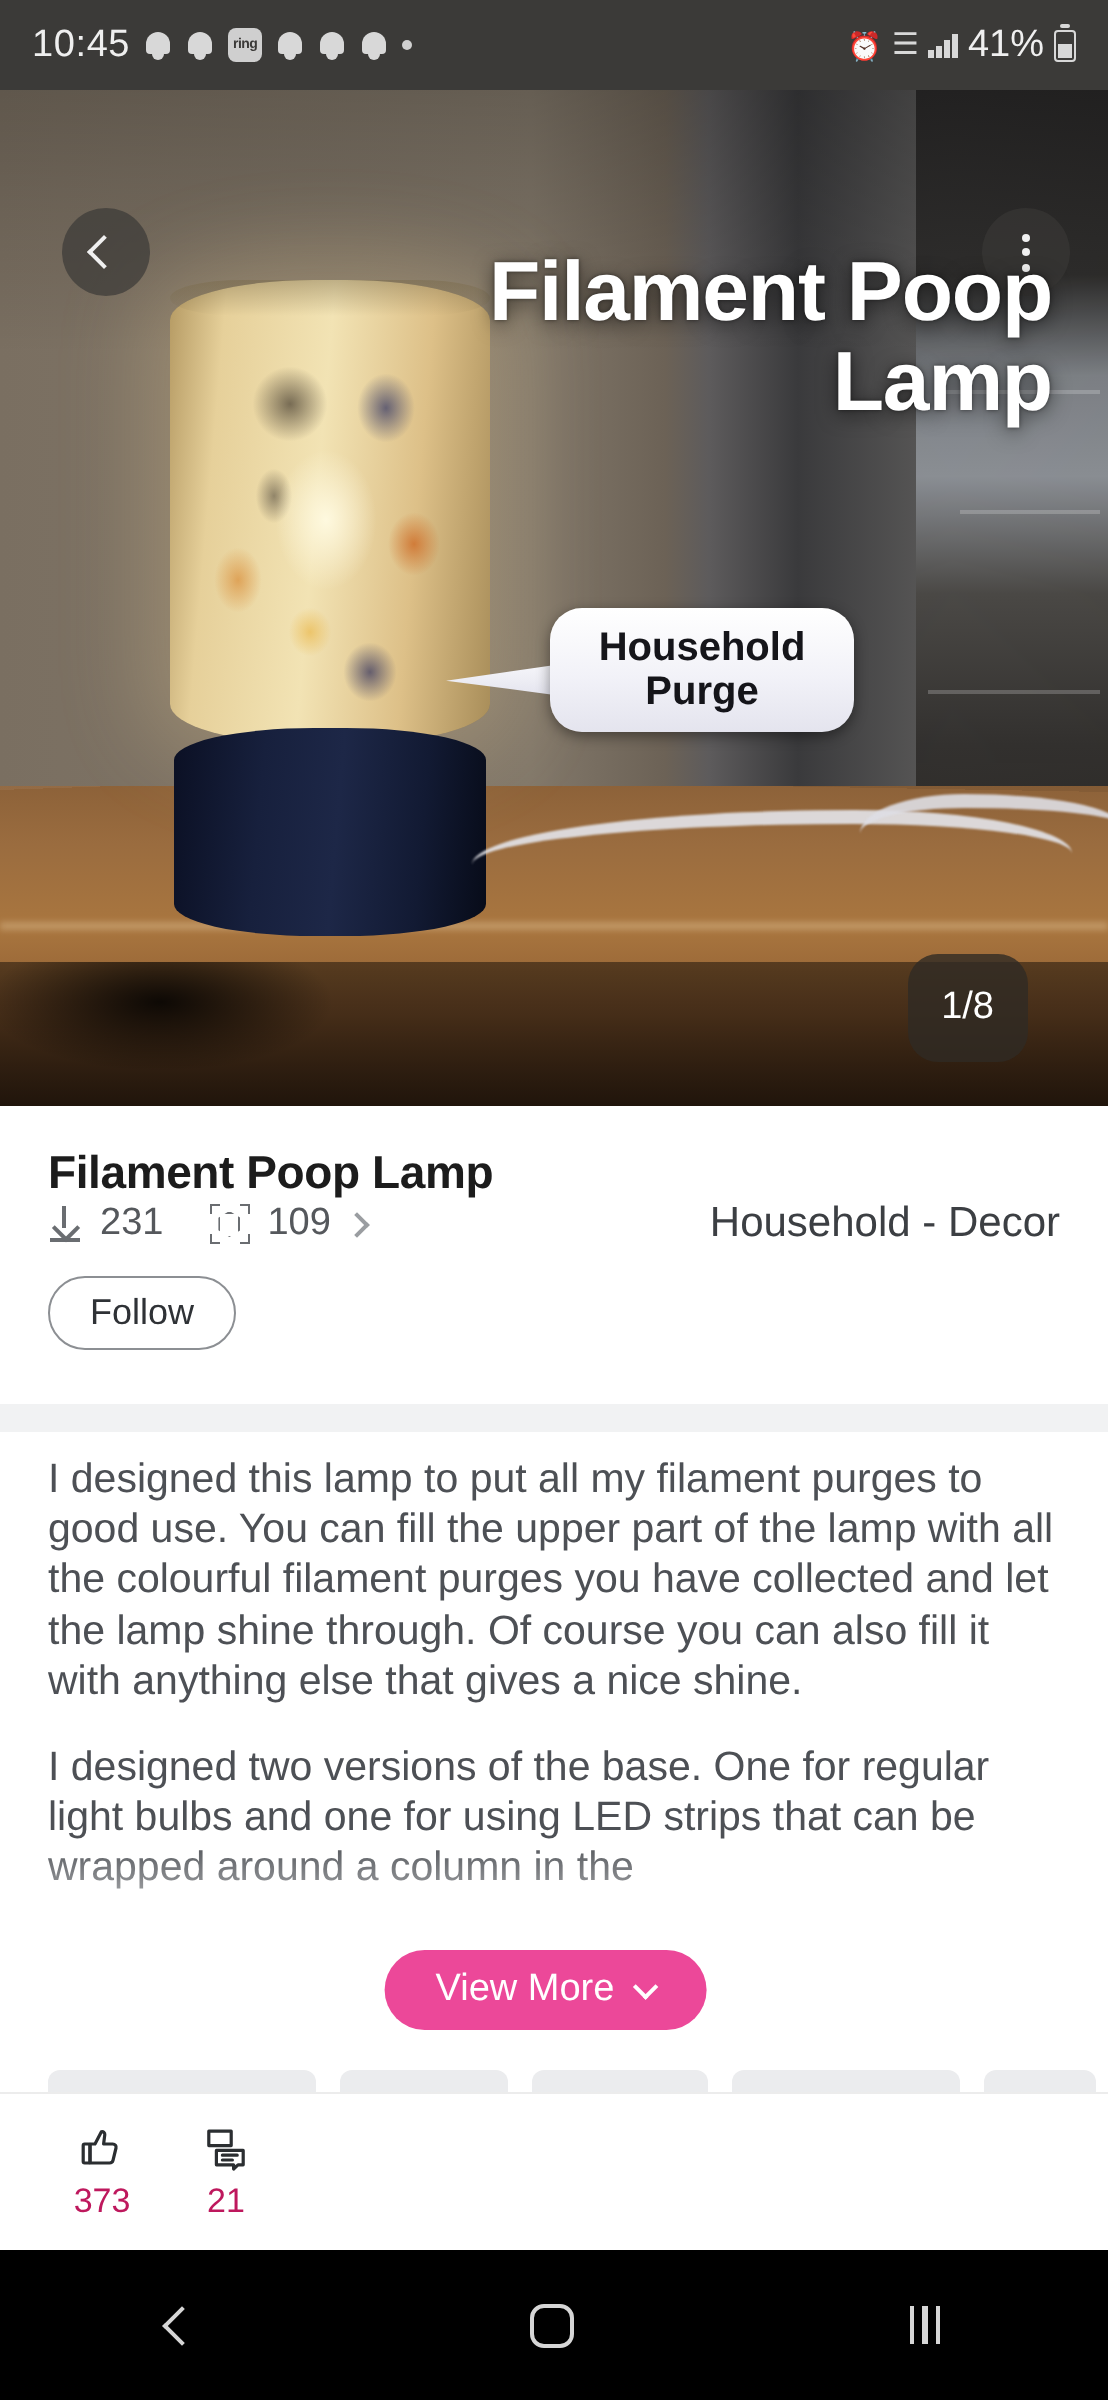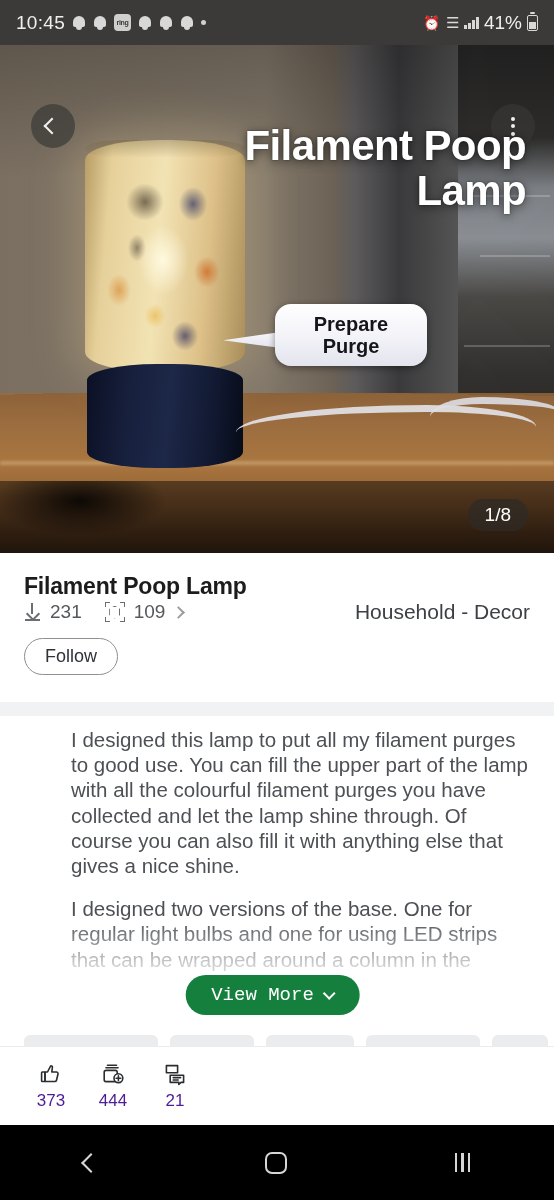--- a/index.html
+++ b/index.html
@@ -168,24 +168,24 @@
     color:#15151a; font-size:20px; font-weight:bold; line-height:1.12; text-align:center;
   }
   .bubble-tail {
     position:absolute; left:223px; top:287px; width:58px; height:16px;
     background: linear-gradient(180deg,#f6f6fa,#e4e4ee);
     clip-path: polygon(0 52%, 100% 0, 100% 100%);
     filter: drop-shadow(0 1px 2px rgba(0,0,0,.35));
   }
 
   .pager {
-    position:absolute; right:26px; bottom:22px;
+    position:absolute; right:40px; bottom:22px;
     background: rgba(48,42,36,.8);
     color:#fff; font-size:19px;
-    padding:5px 17px; border-radius:15px;
+    padding:16px 17px; border-radius:15px;
   }
 
   
   .info { position:absolute; top:553px; left:0; width:554px; background:#fff; padding: 20px 24px 0 24px; }
   .item-title { font-size:23px; font-weight:bold; color:#1c1c1c; letter-spacing:-.2px; }
   .stats-row {
     display:flex; align-items:center; justify-content:space-between;
   }
   .stats-left { display:flex; align-items:center; gap:23px; }
   .stat { display:flex; align-items:center; gap:9px; color:#55585c; font-size:19px; }
@@ -240,49 +240,49 @@
   .divider {
     position:absolute; top:702px; left:0; width:554px; height:14px;
     background:#f1f2f3;
   }
 
   
   .desc {
     position:absolute; top:727px; left:0; width:554px; height:300px;
     padding: 0 24px; overflow:hidden;
   }
-  .desc p { font-size:20.5px; line-height:1.23; color:#4d5055;margin-left:47px; }
+  .desc p { font-size:20.5px; line-height:1.23; color:#4d5055; }
   .desc p + p { margin-top: 18px; }
   .fade {
     position:absolute; left:0; bottom:0; width:554px; height:108px;
     background: linear-gradient(180deg, rgba(255,255,255,0) 0%, rgba(255,255,255,.72) 42%, rgba(255,255,255,1) 80%);
     pointer-events:none;
   }
   .view-more {
     position:absolute; left:50%; transform:translateX(-50%); top:975px;
-    background:#15803d; color:#fff; font-size:19px;
+    background:#ec4899; color:#fff; font-size:19px;
     padding:9px 26px; border-radius:22px;
-    display:flex; align-items:center; gap:11px;font-family:Liberation Mono, monospace;
+    display:flex; align-items:center; gap:11px;
   }
   .vm-chev { width:9px;height:9px;border-right:2.2px solid #fff;border-bottom:2.2px solid #fff;transform:rotate(45deg);margin-top:-4px;}
 
   
   .tags { position:absolute; top:1029px; left:0; width:554px; height:22px; overflow:hidden; }
   .tag-chip {
     position:absolute; top:6px; height:22px; border-radius:6px; background:#ebecee;
   }
 
   
   .actionbar {
     position:absolute; left:0; top:1046px; width:554px; height:79px;
     background:#fff; border-top:1px solid #ececec;
     display:flex; align-items:center; padding: 0 20px;
   }
   .act { width:62px; display:flex; flex-direction:column; align-items:center; gap:5px; }
-  .act .num { font-size:17px; color:#4c1d95; }
+  .act .num { font-size:17px; color:#be185d; }
   .ico { height:24px; display:flex; align-items:center; justify-content:center; }
   svg { display:block; }
   .print-btn {
     margin-left: 22px; flex: 1;
     height: 52px; border-radius:26px; background:#14a33e;
     color:#fff; font-size:21px;
     display:flex; align-items:center; justify-content:center;
   }
 
   
@@ -342,21 +342,21 @@
     </div>
     <div class="cable"></div>
     <div class="cable2"></div>
     <div class="hero-shadow">
       <div class="hero-shadow-blob"></div>
     </div>
 
     <div class="bubble-tail"></div>
     <div class="bubble">
       <div class="bubble-txt">
-        <span>Prepare</span><br>
+        <span>Household</span><br>
         <span>Purge</span>
       </div>
     </div>
 
     <div class="round-btn back-btn">
       <span class="chev-left"></span>
     </div>
     <div class="round-btn menu-btn">
       <span class="kebab">
           <i></i>
@@ -426,32 +426,20 @@
       <span class="ico">
         <svg width="24" height="24" viewBox="0 0 24 24" fill="none" stroke="#2b2e31" stroke-width="1.6" stroke-linejoin="round">
           <path d="M6 10h2.5l3.2-6.1c.9-.3 1.8.4 1.7 1.4L12.8 10h4.6c1.1 0 1.9 1 1.6 2l-1.5 6.2c-.2.8-.9 1.3-1.7 1.3H6z"></path>
           <rect x="2.6" y="10" width="3.4" height="9.5" rx=".7"></rect>
         </svg>
       </span>
       <span class="num">373</span>
     </div>
     <div class="act">
       <span class="ico">
-        <svg width="24" height="24" viewBox="0 0 24 24" fill="none" stroke="#2b2e31" stroke-width="1.6" stroke-linecap="round">
-          <path d="M6.5 3.2h9"></path>
-            <path d="M5 5.8h12"></path>
-          <rect x="3.2" y="8.4" width="13" height="11.2" rx="1.8"></rect>
-          <circle cx="17.4" cy="16.2" r="4.4" fill="#fff"></circle>
-          <path d="M17.4 13.9v4.6M15.1 16.2h4.6"></path>
-        </svg>
-      </span>
-      <span class="num">444</span>
-    </div>
-    <div class="act">
-      <span class="ico">
         <svg width="24" height="24" viewBox="0 0 24 24" fill="none" stroke="#2b2e31" stroke-width="1.6" stroke-linecap="round" stroke-linejoin="round">
           <path d="M3.4 3.6h11.2v7.2H3.4z"></path>
           <path d="M7.2 13.2h13.4v7.2h-2.6l-2.2 2.1v-2.1H7.2z" fill="#fff"></path>
           <path d="M10.2 15.6h7.4M10.2 18h5"></path>
         </svg>
       </span>
       <span class="num">21</span>
     </div>
   </div>
 

